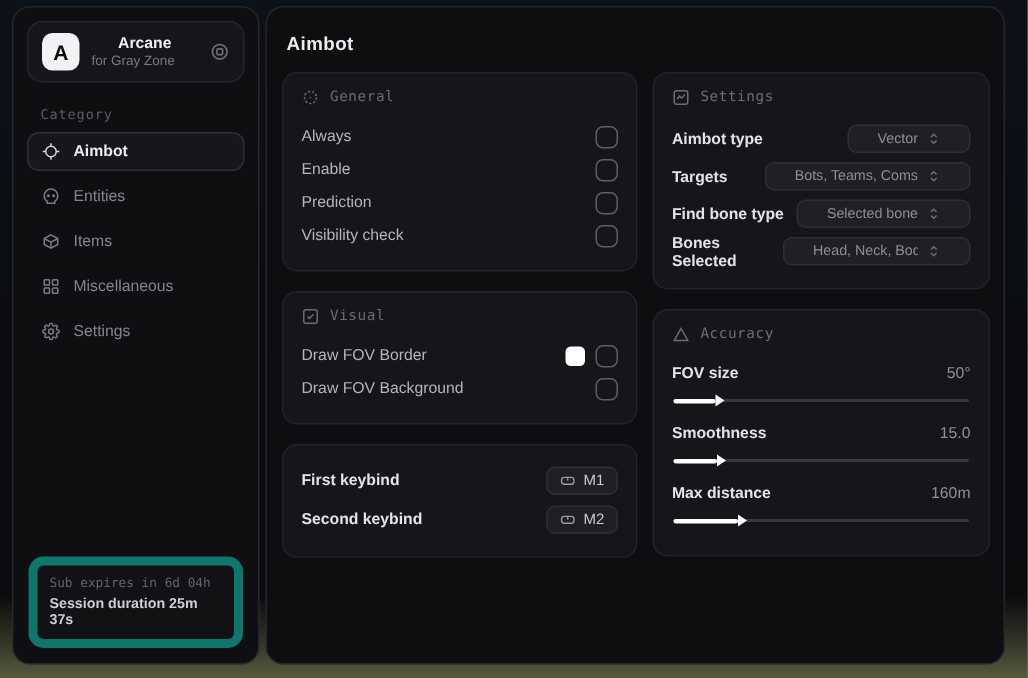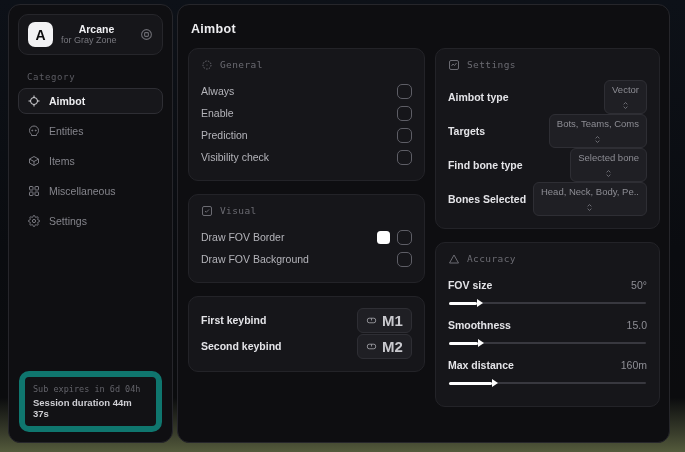--- a/index.html
+++ b/index.html
@@ -77,31 +77,31 @@
   .checkbox {
     width:15px; height:15px; border:1.5px solid #5e5e66; border-radius:5px;
     background:transparent; cursor:pointer;
   }
   .swatch { width:13px; height:13px; border-radius:3.5px; background:#ffffff; cursor:pointer; }
   .row-end { display:flex; align-items:center; gap:7px; }
 
   .dropdown {
     display:flex; align-items:center; gap:6px;
     background:#1f1f24; border:1px solid #2e2e34; border-radius:6px;
-    padding:3px 7px; cursor:pointer; max-width:150px;flex-direction:column;
+    padding:3px 19px; cursor:pointer; max-width:150px;
   }
   .dropdown-value { font-size:9.5px; color:#8d8d94; white-space:nowrap; overflow:hidden; }
   .dropdown .dd-icon { display:flex; color:#6f6f76; flex:0 0 auto; }
 
   .keybtn {
     display:flex; align-items:center; gap:5px;
     background:#1f1f24; border:1px solid #2e2e34; border-radius:6px;
     padding:3px 8px; cursor:pointer;
   }
-  .keybtn-label { font-size:15px; color:#c9c9ce; font-weight:bold;text-align:center; }
+  .keybtn-label { font-size:10px; color:#c9c9ce; font-weight:normal;text-align:center; }
   .keybtn .kb-icon { display:flex; color:#9a9aa0; }
 
   .slider-row { margin-bottom:4px; }
   .value-text { font-size:10.5px; color:#8e8e95; }
   .slider { position:relative; height:10px; margin:2px 1px 6px 1px; cursor:pointer; }
   .slider-track { position:absolute; left:0; right:0; top:4px; height:2px; background:#38383f; border-radius:1px; }
   .slider-fill  { position:absolute; left:0; top:3.5px; height:3px; background:#ffffff; border-radius:2px; }
   .slider-fill::after {
     content:""; position:absolute; right:-6px; top:-2.5px;
     border-left:6px solid #ffffff; border-top:4px solid transparent; border-bottom:4px solid transparent;
@@ -178,21 +178,21 @@
             <circle cx="12" cy="12" r="3.2"></circle>
             <path d="M19.4 15a1.7 1.7 0 0 0 .34 1.87l.06.06a2 2 0 1 1-2.83 2.83l-.06-.06a1.7 1.7 0 0 0-1.87-.34 1.7 1.7 0 0 0-1 1.56V21a2 2 0 1 1-4 0v-.09a1.7 1.7 0 0 0-1-1.56 1.7 1.7 0 0 0-1.87.34l-.06.06a2 2 0 1 1-2.83-2.83l.06-.06a1.7 1.7 0 0 0 .34-1.87 1.7 1.7 0 0 0-1.56-1H3a2 2 0 1 1 0-4h.09a1.7 1.7 0 0 0 1.56-1 1.7 1.7 0 0 0-.34-1.87l-.06-.06a2 2 0 1 1 2.83-2.83l.06.06a1.7 1.7 0 0 0 1.87.34h0a1.7 1.7 0 0 0 1-1.56V3a2 2 0 1 1 4 0v.09a1.7 1.7 0 0 0 1 1.56h0a1.7 1.7 0 0 0 1.87-.34l.06-.06a2 2 0 1 1 2.83 2.83l-.06.06a1.7 1.7 0 0 0-.34 1.87v0a1.7 1.7 0 0 0 1.56 1H21a2 2 0 1 1 0 4h-.09a1.7 1.7 0 0 0-1.51 1z"></path>
           </svg>
       </span>
       <span>Settings</span>
     </div>
   </div>
 
   <div class="sidebar-footer">
     <div class="sf-line1 mono">Sub expires in 6d 04h</div>
-    <div class="sf-line2">Session duration 44m 37s</div>
+    <div class="sf-line2">Session duration 25m 37s</div>
   </div>
 </div>
 
 <div id="main" class="panel">
   <div class="main-title">Aimbot</div>
 
   <div class="columns">
 
     <div class="col col-left">
 

